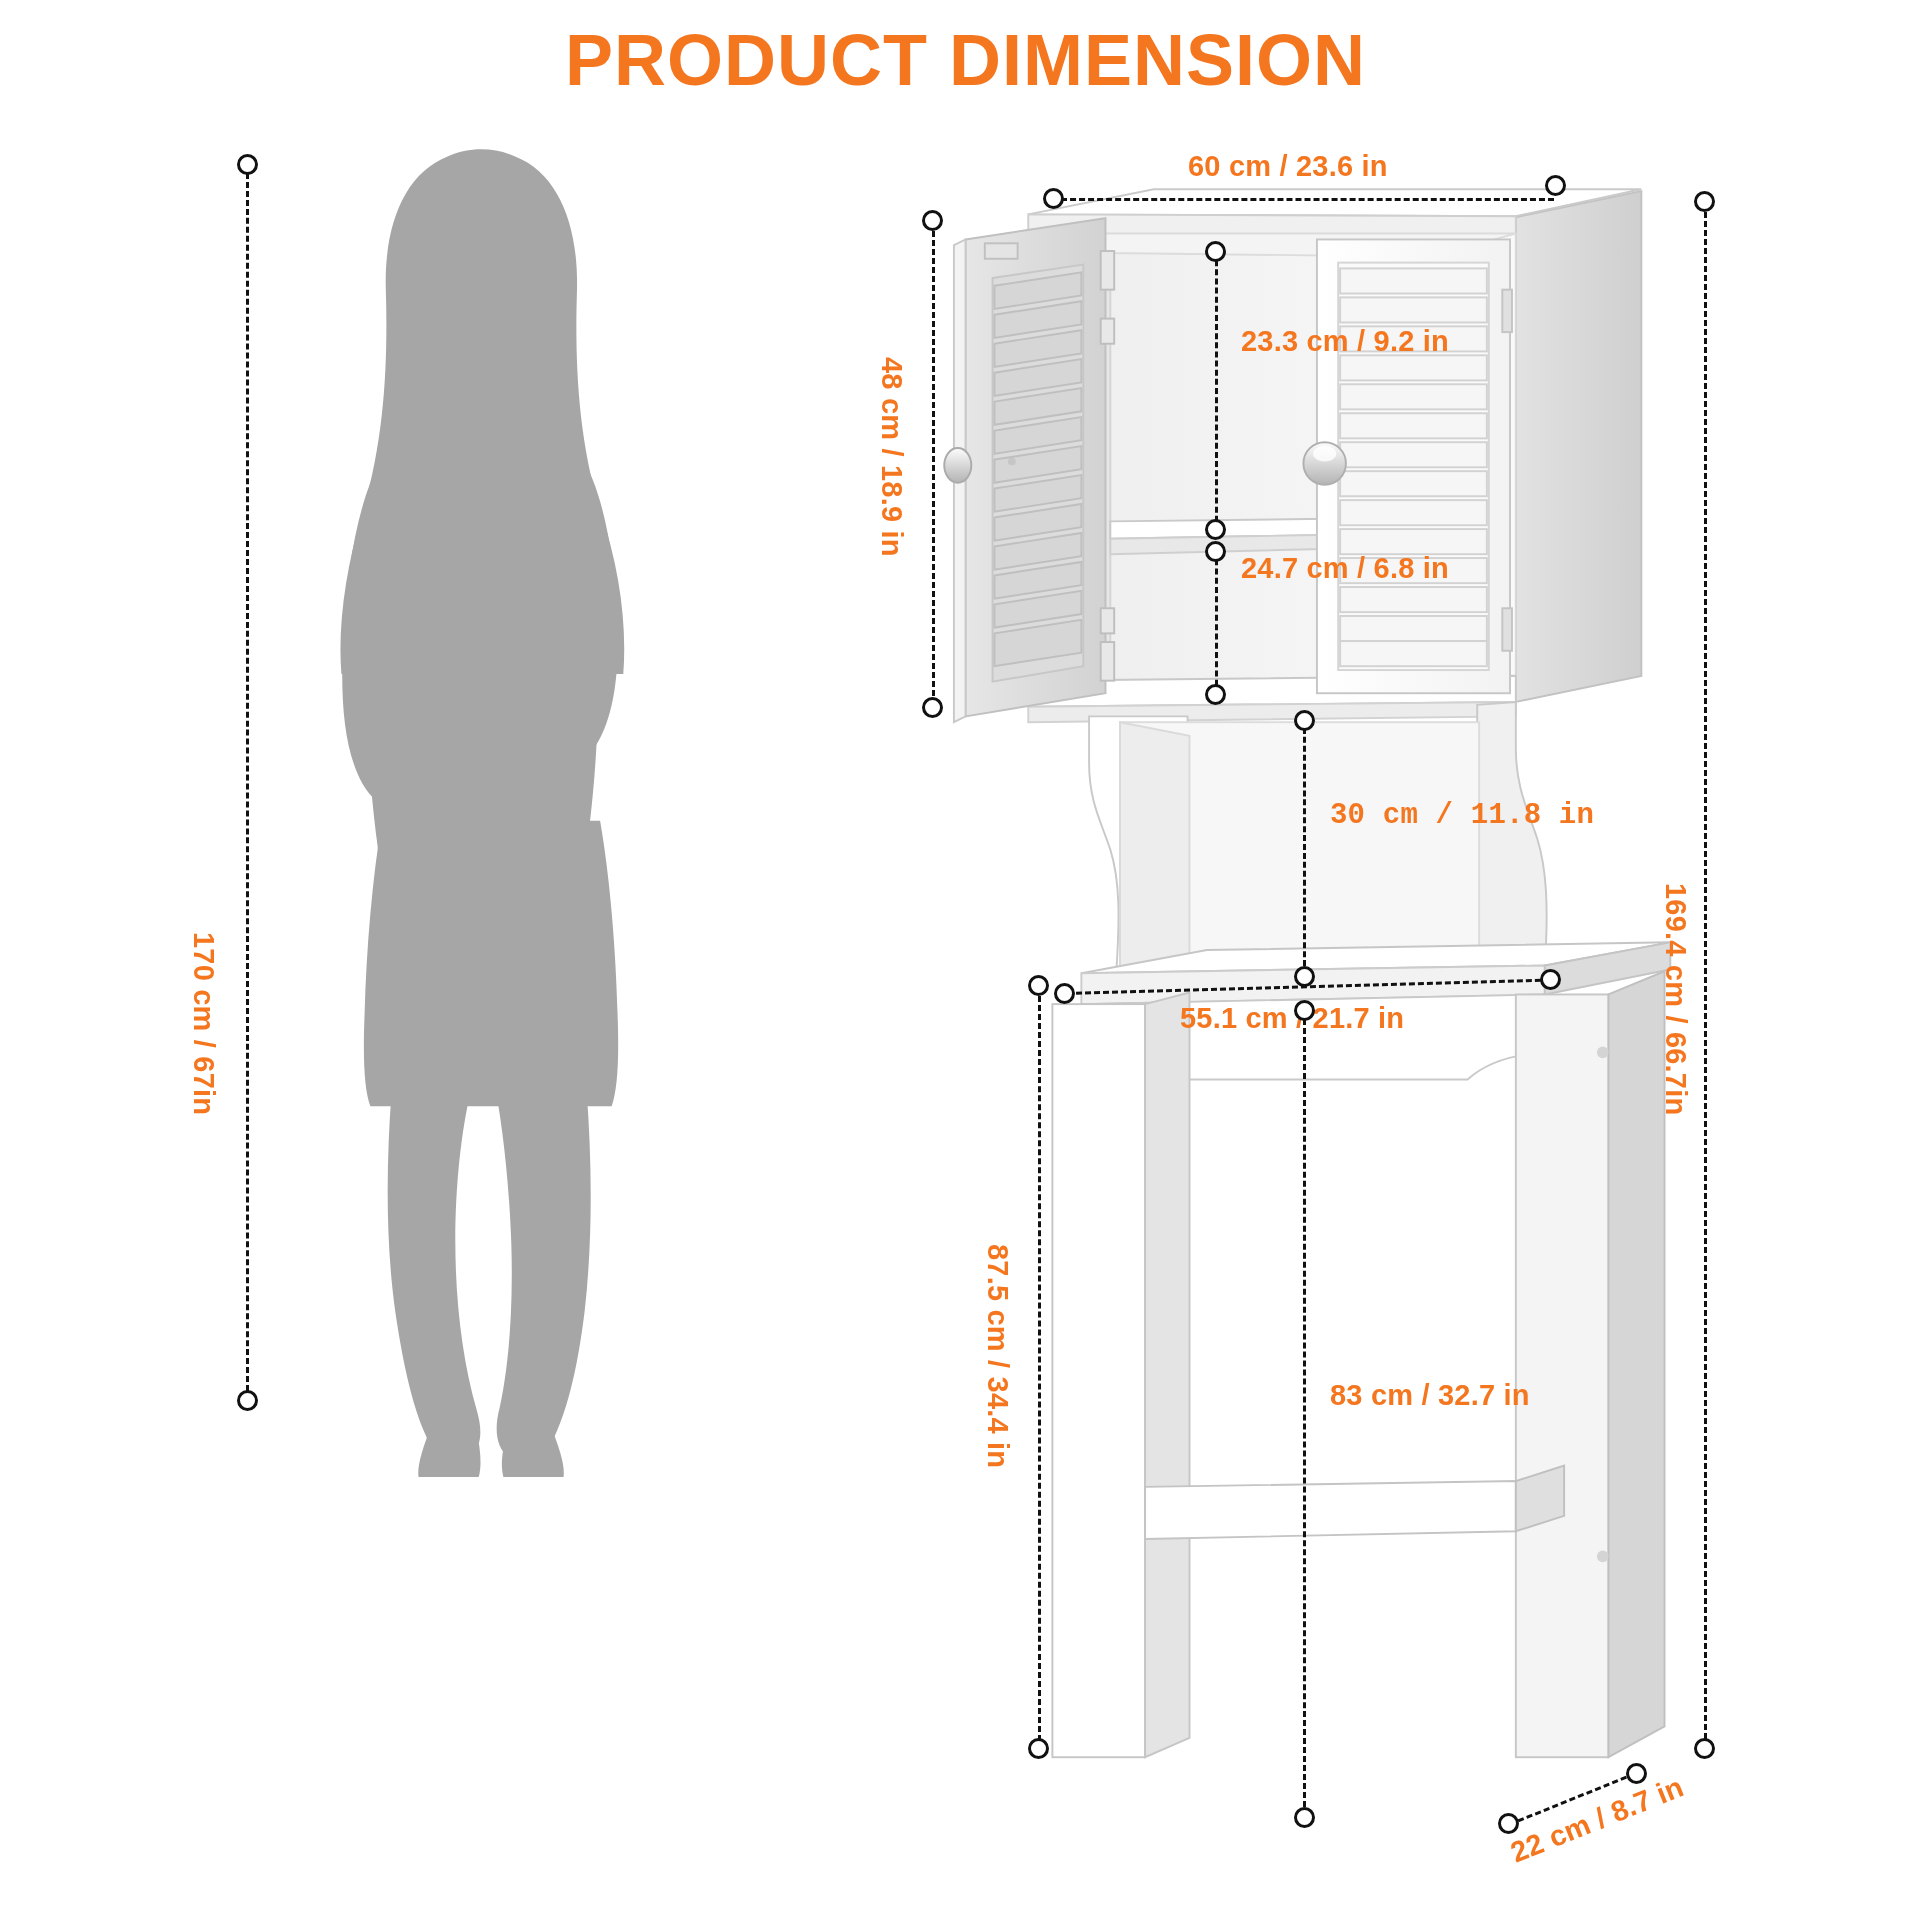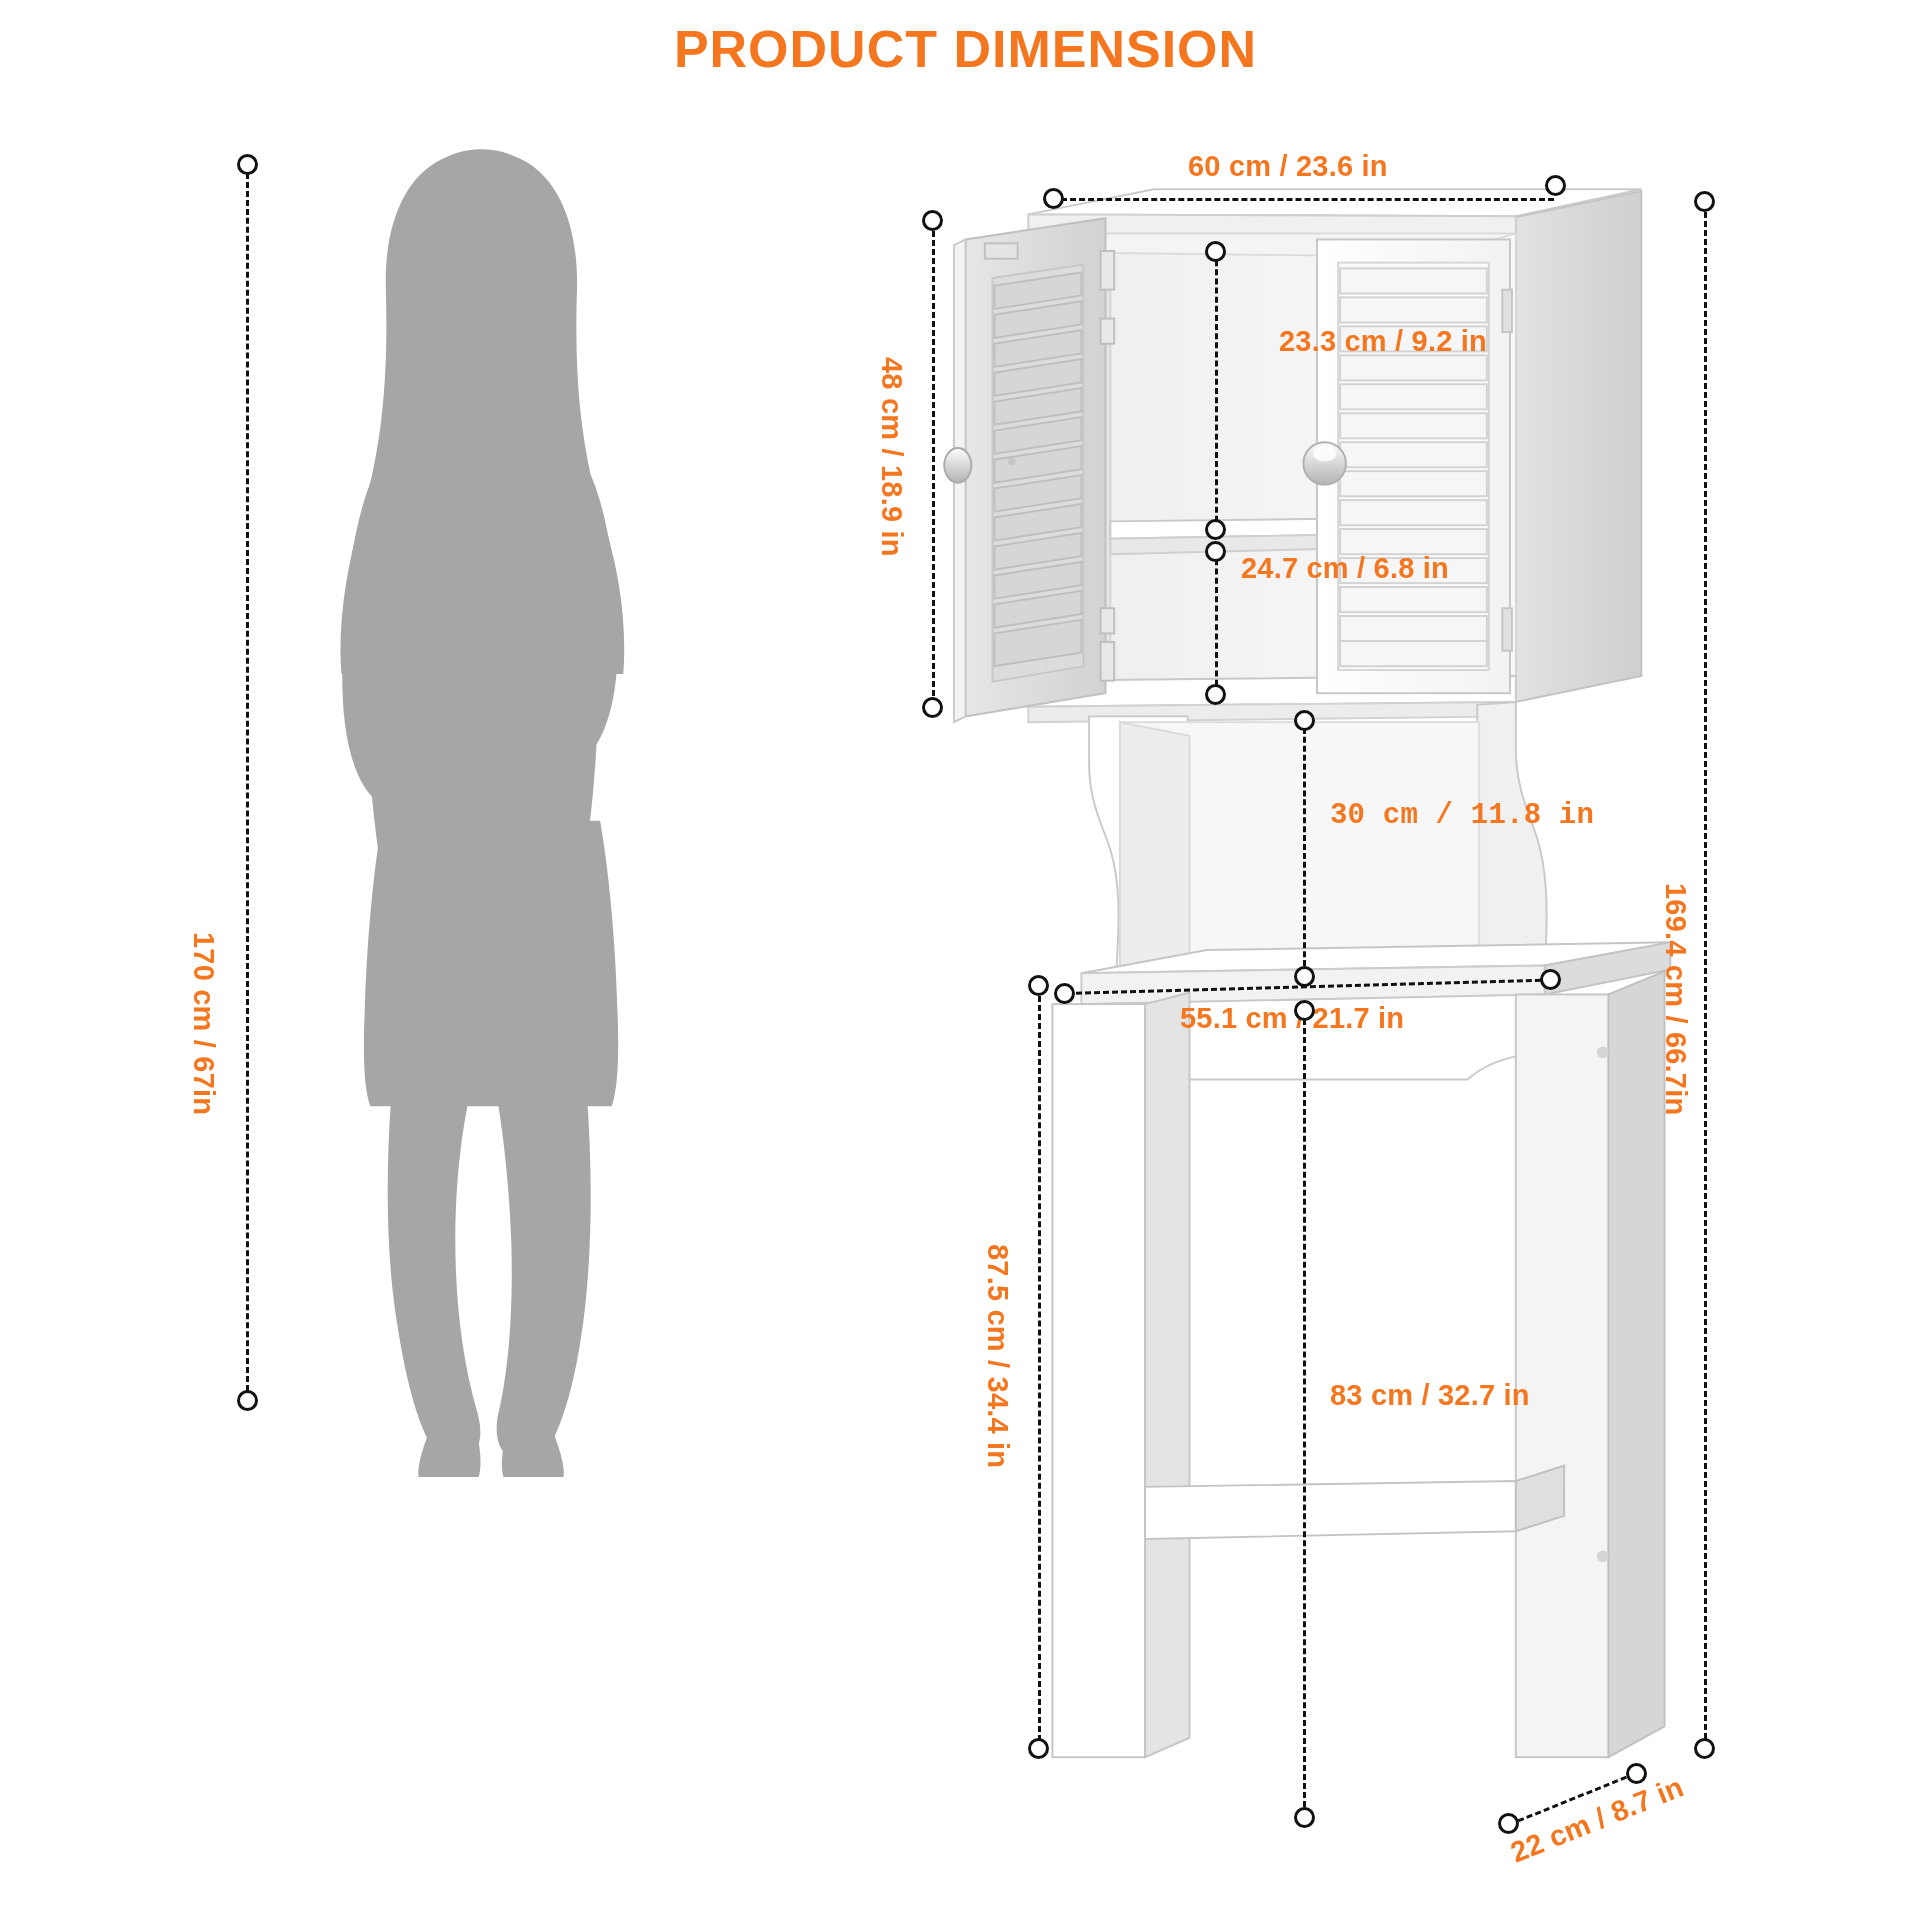--- a/index.html
+++ b/index.html
@@ -9,21 +9,21 @@
     font-family:"Liberation Sans","DejaVu Sans",sans-serif;
     overflow:hidden;
     position:relative;
   }
   #stage{position:absolute;left:0;top:0;width:1931px;height:1931px;}
 
   
   .title{
     position:absolute;left:0;top:19.3px;width:1931px;
     text-align:center;
-    font-size:52px;
+    font-size:72px;
     font-weight:bold;
     letter-spacing:1px;
     color:#F4761F;
   }
 
   
   .dim{
     position:absolute;
     color:#F4761F;
     font-weight:bold;
@@ -319,21 +319,21 @@
   <div class="dim" style="left:1188px;top:150px;">60 cm / 23.6 in</div>
 
   <div class="dash-v" style="left:932px;top:222px;height:483px;"></div>
   <div class="mark" style="left:922px;top:210px;"></div>
   <div class="mark" style="left:922px;top:697px;"></div>
   <div class="dim vert" style="left:908px;top:357px;">48 cm / 18.9 in</div>
 
   <div class="dash-v" style="left:1215px;top:251px;height:280px;"></div>
   <div class="mark" style="left:1205px;top:241px;"></div>
   <div class="mark" style="left:1205px;top:519px;"></div>
-  <div class="dim" style="left:1241px;top:325px;margin-left:38px;">23.3 cm / 9.2  in</div>
+  <div class="dim" style="left:1241px;top:325px;">23.3 cm / 9.2  in</div>
 
   <div class="dash-v" style="left:1215px;top:550px;height:145px;"></div>
   <div class="mark" style="left:1205px;top:541px;"></div>
   <div class="mark" style="left:1205px;top:684px;"></div>
   <div class="dim" style="left:1241px;top:552px;">24.7 cm / 6.8 in</div>
 
   <div class="dash-v" style="left:1303px;top:719px;height:256px;"></div>
   <div class="mark" style="left:1294px;top:710px;"></div>
   <div class="mark" style="left:1294px;top:966px;"></div>
   <div class="dim" style="left:1330px;top:799px;font-family:Liberation Mono, monospace;">30 cm / 11.8 in</div>

